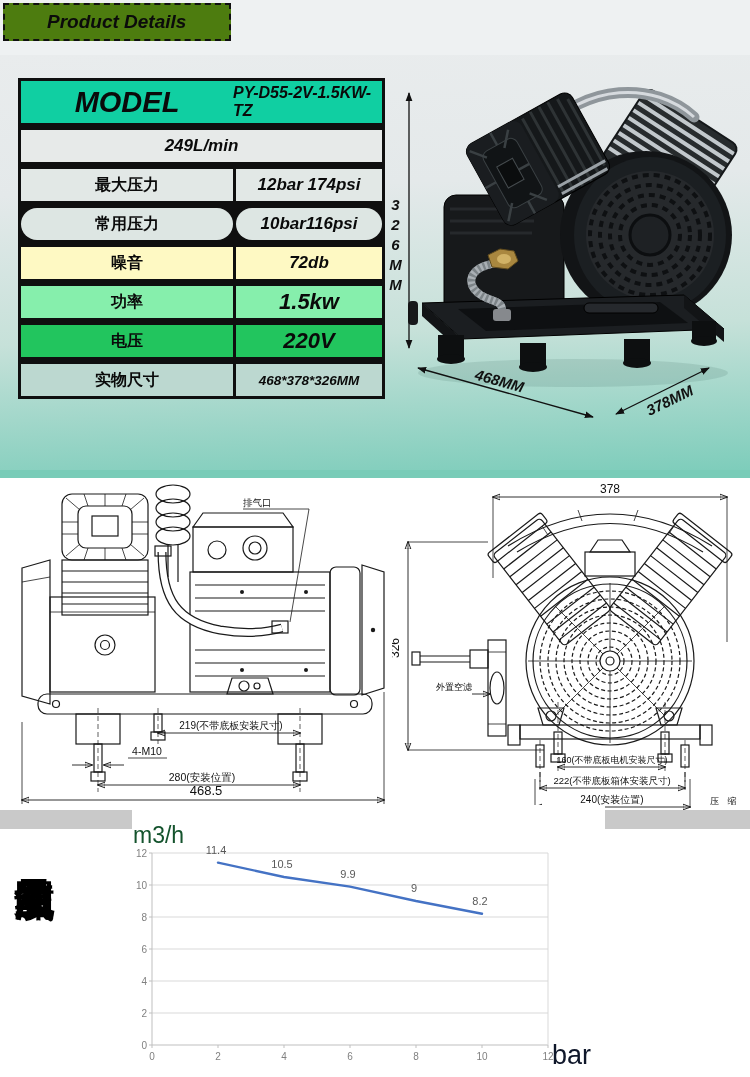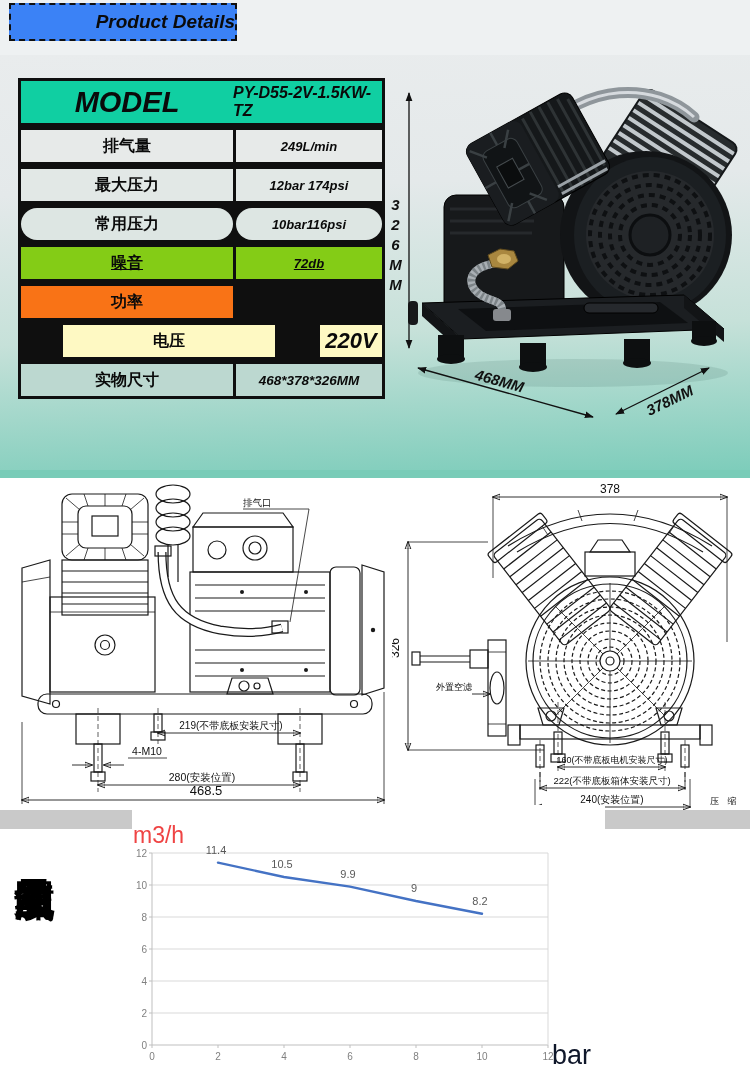--- a/index.html
+++ b/index.html
@@ -10,39 +10,39 @@
   
   .sec-top{left:0;top:0;width:750px;height:55px;background:#eef1f2;}
   .sec-specs{left:0;top:55px;width:750px;height:415px;
     background:linear-gradient(178deg,#e9eced 0%,#e4e9ea 32%,#c6e1d9 66%,#7ecdbb 100%);}
   .teal-strip{left:0;top:470px;width:750px;height:8px;background:#79ccb8;}
   .sec-draw{left:0;top:478px;width:750px;height:332px;background:#ffffff;}
   .gray-strip{left:0;top:810px;width:750px;height:19px;background:#c9c9c9;}
   .sec-chart{left:0;top:829px;width:750px;height:248px;background:#ffffff;}
 
   
-  .banner{left:9px;top:3px;width:224px;height:34px;background:#3b82f6;
-    border:2px dashed #101010;display:flex;align-items:center;justify-content:flex-end;}
+  .banner{left:3px;top:3px;width:224px;height:34px;background:#4d7c0f;
+    border:2px dashed #101010;display:flex;align-items:center;}
   .banner span{margin-left:42px;font-size:19px;font-weight:700;font-style:italic;color:#0b0b0b;}
 
   
   .spec-table{left:18px;top:78px;width:367px;background:#0f0f0f;padding:3px;
     display:flex;flex-direction:column;gap:7px;box-sizing:border-box;}
   .spec-head{height:42px;background:#10cfa2;display:flex;align-items:center;}
   .spec-head .model{width:212px;text-align:center;font-size:29px;font-weight:700;font-style:italic;color:#0a0a0a;}
   .spec-head .modelno{flex:1;text-align:left;font-size:16px;font-weight:700;font-style:italic;color:#0a0a0a;}
   .spec-row{height:32px;display:flex;gap:3px;}
   .spec-row .c{display:flex;align-items:center;justify-content:center;color:#0a0a0a;}
   .spec-row .lab{width:212px;font-size:16px;font-weight:700;}
-  .spec-row .val{flex:1;font-size:13px;font-weight:700;font-style:italic;}
+  .spec-row .val{flex:1;font-size:17px;font-weight:700;font-style:italic;}
   .spec-row .val.big{font-size:22px;} .spec-row .val.mid{font-size:19px;} .spec-row .val.small{font-size:13.5px;}
   .spec-row:nth-of-type(1) .c{background:#eaeceb;} .spec-row:nth-of-type(2) .c{background:#e7eae9;}
   .spec-row:nth-of-type(3) .c{background:#e2e8e6;} .spec-row:nth-of-type(4) .c{background:#dde6e3;border-radius:16px;}
-  .spec-row:nth-of-type(5) .c{background:#84cc16;text-decoration:underline;} .spec-row:nth-of-type(6) .c{background:#f97316;}
-  .spec-row:nth-of-type(7) .c{background:#fef9c3;margin-left:42px;} .spec-row:nth-of-type(8) .c{background:#bcd8d0;}
+  .spec-row:nth-of-type(5) .c{background:#fef9c3;} .spec-row:nth-of-type(6) .c{background:#86efac;}
+  .spec-row:nth-of-type(7) .c{background:#22c55e;} .spec-row:nth-of-type(8) .c{background:#bcd8d0;}
 
   
   svg.tech line, svg.tech path, svg.tech rect, svg.tech circle, svg.tech ellipse, svg.tech polygon{
     fill:none;stroke:#1a1a1a;stroke-width:1.2;}
   svg.tech .thin{stroke-width:0.8;}
   svg.tech .cl{stroke-dasharray:5 3;stroke-width:0.7;}
   svg.tech .dim{stroke-width:0.9;}
   svg.tech .dot{fill:#1a1a1a;stroke:none;}
   svg.tech text{fill:#111;stroke:none;font-family:"Liberation Sans","DejaVu Sans",sans-serif;}
   svg.tech .tube-o{stroke-width:9;}
@@ -53,21 +53,21 @@
     font-family:"Liberation Sans","DejaVu Sans",sans-serif;}
 
   .vtext{writing-mode:vertical-lr;text-orientation:upright;}
   .h-dim{left:387px;top:196px;height:124px;font-size:15px;font-weight:700;font-style:italic;
     color:#111;letter-spacing:3px;}
 
   
   .chart-panel{left:132px;top:805px;width:473px;height:272px;background:#fff;}
   .flow-title{left:12px;top:846px;height:226px;font-size:40px;font-weight:600;color:#000;
     letter-spacing:1px;line-height:46px;}
-  .ylabel{left:133px;top:822px;font-size:23px;color:#ef4444;}
+  .ylabel{left:133px;top:822px;font-size:23px;color:#14532d;}
   .xlabel{left:552px;top:1040px;font-size:27px;color:#0f172a;}
   #chart-svg text.tick{font-size:10px;fill:#808080;font-family:"Liberation Sans",sans-serif;}
   #chart-svg text.dlabel{font-size:11px;fill:#595959;font-family:"Liberation Sans",sans-serif;}
 </style>
 </head>
 <body>
 
 <div class="page">
 
   <div class="abs sec-top"></div>
@@ -80,37 +80,37 @@
   <div class="abs banner">
     <span>Product Details</span>
   </div>
 
   <div class="abs spec-table">
     <div class="spec-head">
       <div class="model">MODEL</div>
       <div class="modelno">PY-D55-2V-1.5KW-TZ</div>
     </div>
     <div class="spec-row">
-      <div class="c lab">排气量</div>
       <div class="c val">249L/min</div>
       </div>
     <div class="spec-row">
       <div class="c lab">最大压力</div>
       <div class="c val">12bar 174psi</div>
       </div>
     <div class="spec-row">
       <div class="c lab">常用压力</div>
       <div class="c val">10bar116psi</div>
       </div>
     <div class="spec-row">
       <div class="c lab">噪音</div>
       <div class="c val">72db</div>
       </div>
     <div class="spec-row">
       <div class="c lab">功率</div>
+      <div class="c val big">1.5kw</div>
       </div>
     <div class="spec-row">
       <div class="c lab">电压</div>
       <div class="c val big">220V</div>
       </div>
     <div class="spec-row">
       <div class="c lab">实物尺寸</div>
       <div class="c val small">468*378*326MM</div>
       </div>
   </div>

